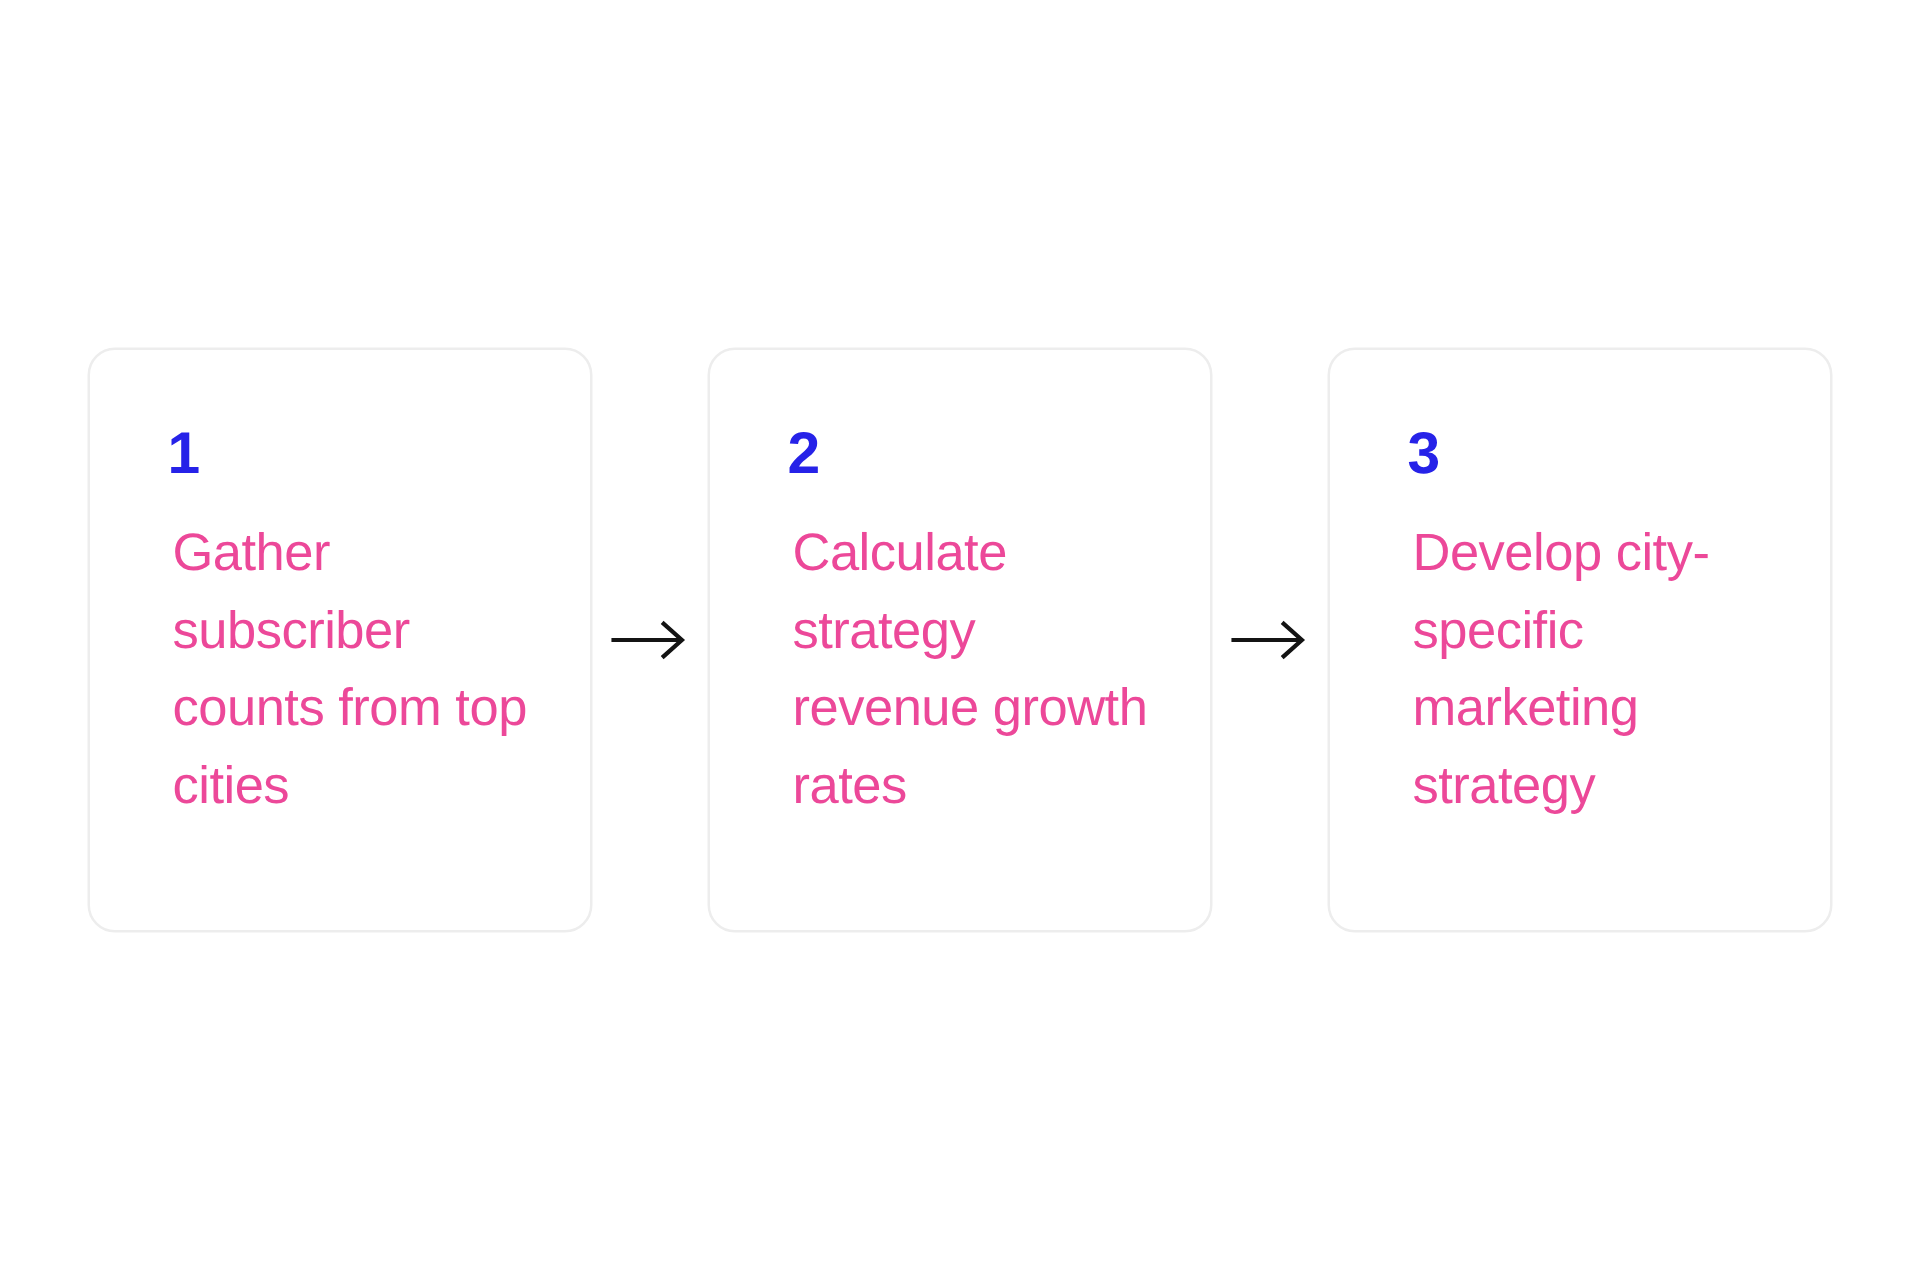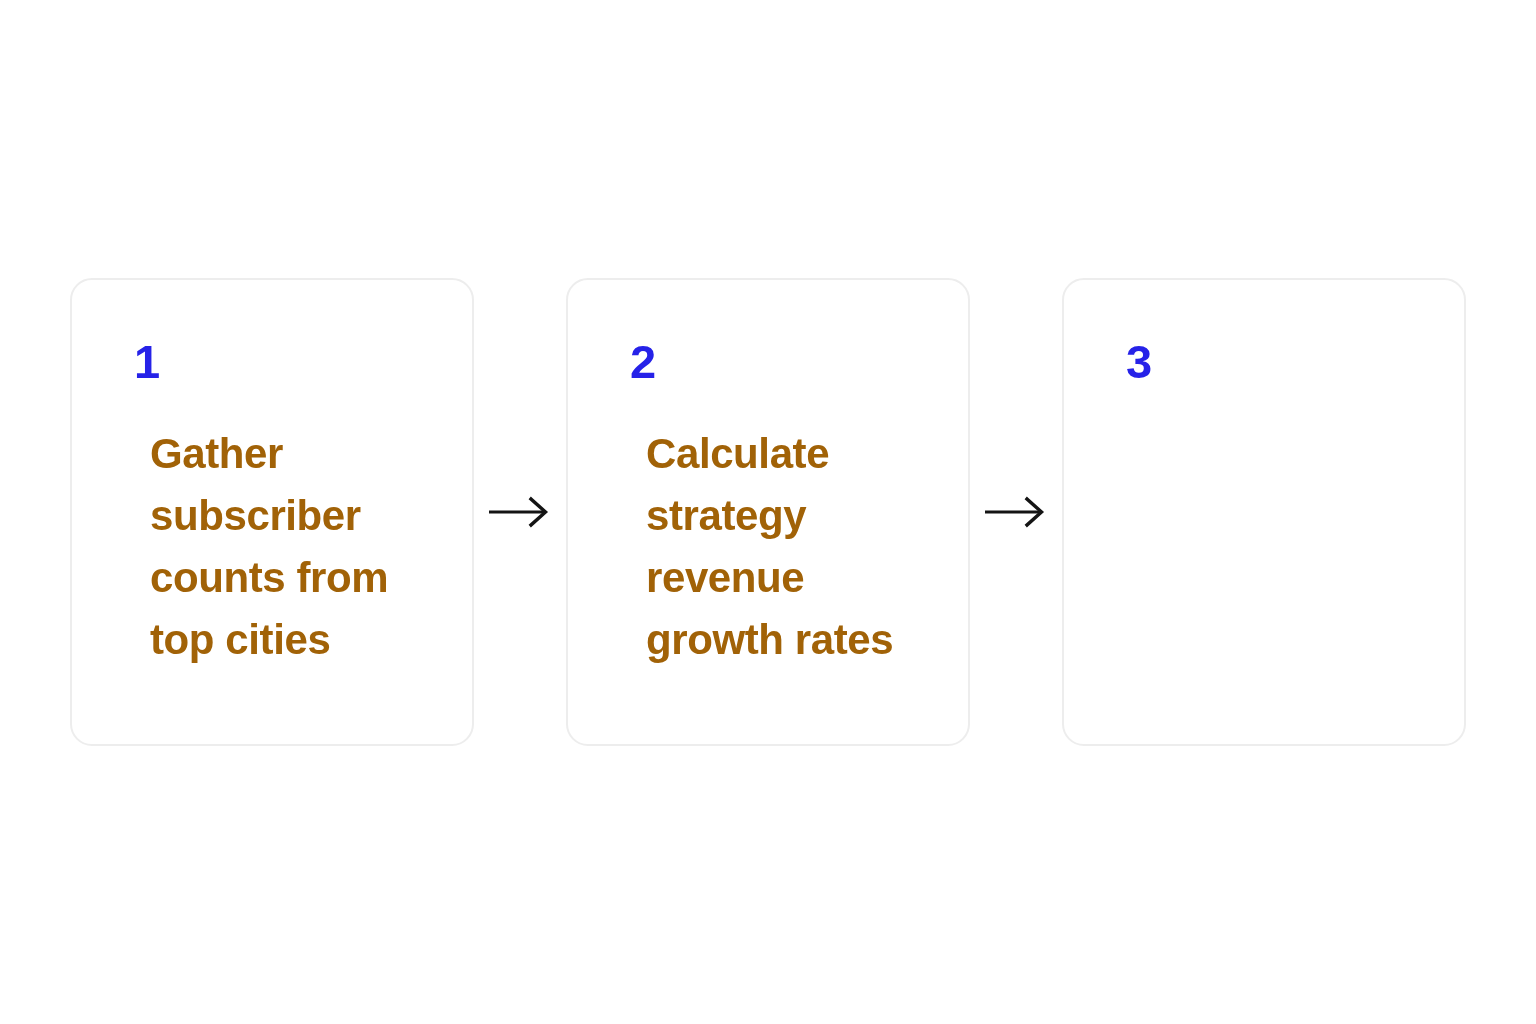--- a/index.html
+++ b/index.html
@@ -50,25 +50,25 @@
     font-size: 47px;
     font-weight: 700;
     line-height: 1;
     color: #2622e8;
     letter-spacing: -0.5px;
     margin: 0 0 22px 0;
   }
 
   .step-text {
     font-size: 42px;
-    font-weight: 700;
+    font-weight: 400;
     line-height: 62px;
-    color: #a16207;
+    color: #ec4899;
     letter-spacing: -0.4px;
-    margin: 16px;
+    margin: 4px;
     max-width: 300px;
   }
 
   .arrow-connector {
     width: 92px;
     flex: 0 0 92px;
     display: flex;
     align-items: center;
     justify-content: center;
   }
@@ -105,16 +105,17 @@
       <span>
         <svg width="62" height="34" viewBox="0 0 62 34" fill="none" xmlns="http://www.w3.org/2000/svg">
           <path d="M0 17 H55" stroke="#141414" stroke-width="3.2"></path>
           <path d="M42 4 L56.5 17 L42 30" stroke="#141414" stroke-width="3.4" fill="none" stroke-linecap="square" stroke-linejoin="miter"></path>
         </svg>
       </span>
     </div>
 
     <div class="step-card">
       <div class="step-number">3</div>
+      <div class="step-text">Develop city-specific marketing strategy</div>
     </div>
 
   </div>
 </div>
 
 </body></html>

